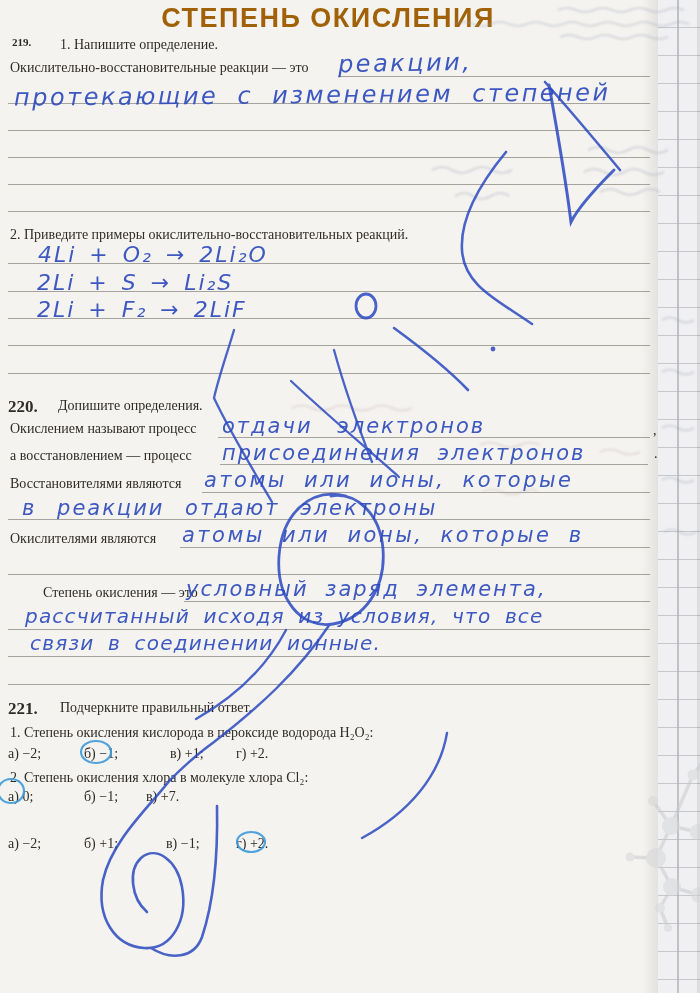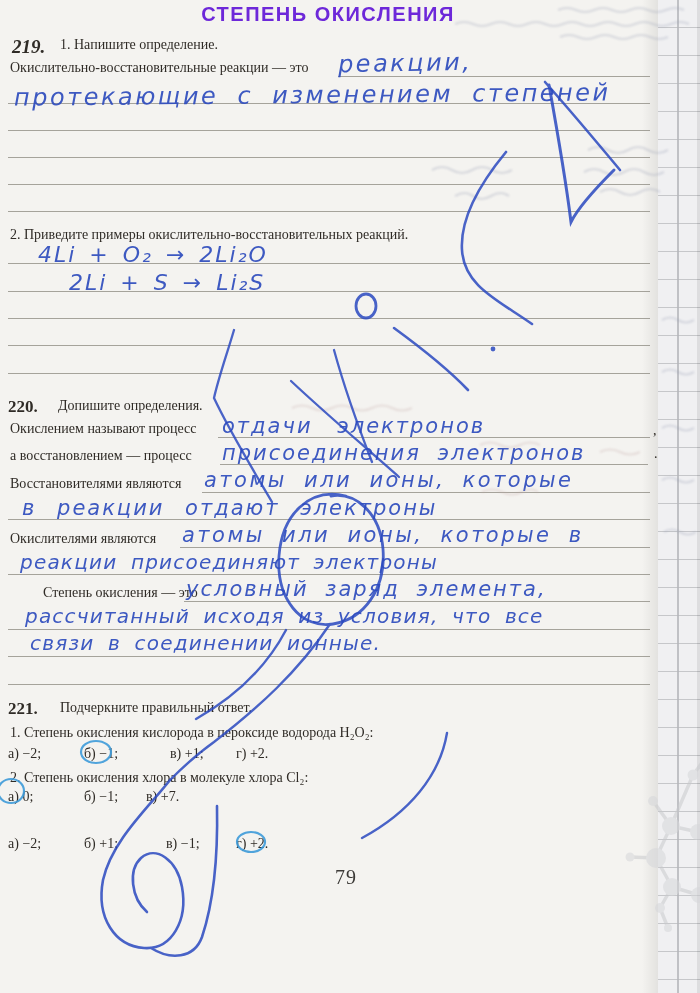--- a/index.html
+++ b/index.html
@@ -1,22 +1,22 @@
 <!DOCTYPE html>
 <html><head>
 <meta charset="utf-8">
 <style>
   html,body{margin:0;padding:0;background:#888;}
   #page{position:relative;width:700px;height:993px;overflow:hidden;
         background:#f4f3f0;font-family:"Liberation Serif","DejaVu Serif",serif;}
   .abs{position:absolute;line-height:1.15;white-space:nowrap;}
   .print{color:#2f2b26;font-size:14px;}
   .bold{font-weight:bold;}
-  .title{color:#6d28d9;font-family:"Liberation Sans","DejaVu Sans",sans-serif;
-         font-size:20px;font-weight:600;letter-spacing:1.5px;text-align:center;}
+  .title{color:#a16207;font-family:"Liberation Sans","DejaVu Sans",sans-serif;
+         font-size:27px;font-weight:600;letter-spacing:1.5px;text-align:center;}
   .rule{position:absolute;height:1px;background:#918e86;opacity:.8;}
   .hw{color:#2e4cbe;font-family:"DejaVu Sans",sans-serif;font-style:italic;
       letter-spacing:1.5px;opacity:.92;}
   .hw.big{font-size:24px;letter-spacing:2.5px;word-spacing:9px;}
   .hw.med{font-size:21px;letter-spacing:2px;word-spacing:8px;}
   .hw.sm{font-size:20px;letter-spacing:1.2px;word-spacing:6px;}
   .eq{font-size:22px;letter-spacing:2px;word-spacing:4px;}
   .pagenum{color:#3c3a37;font-size:20px;text-align:center;letter-spacing:1px;}
   .facing{position:absolute;left:658px;top:0;width:42px;height:993px;
           background:repeating-linear-gradient(to bottom,#f0f0f2 0px,#f0f0f2 27px,#c6c7ca 27px,#c6c7ca 28px);}
@@ -55,47 +55,47 @@
   <div class="rule" style="left:220px;top:464px;width:428px;"></div>
   <div class="rule" style="left:202px;top:492px;width:448px;"></div>
   <div class="rule" style="left:8px;top:519px;width:642px;"></div>
   <div class="rule" style="left:180px;top:547px;width:470px;"></div>
   <div class="rule" style="left:8px;top:574px;width:642px;"></div>
   <div class="rule" style="left:184px;top:601px;width:466px;"></div>
   <div class="rule" style="left:8px;top:629px;width:642px;"></div>
   <div class="rule" style="left:8px;top:656px;width:642px;"></div>
   <div class="rule" style="left:8px;top:684px;width:642px;"></div>
 
-  <span class="abs print bold" style="left:12px;top:36px;font-size:19px;font-style:italic;">219.</span>
+  <span class="abs print bold" style="left:12px;top:36px;font-size:11px;">219.</span>
   <span class="abs print" style="left:60px;top:37px;">1. Напишите определение.</span>
   <span class="abs print" style="left:10px;top:60px;">Окислительно-восстановительные реакции — это</span>
 
   <span class="abs hw big" style="left:338px;top:50px;transform:rotate(-1deg);">реакции,</span>
   <span class="abs hw big" style="left:14px;top:82px;transform:rotate(-0.5deg);">протекающие с изменением степеней</span>
 
   <span class="abs print" style="left:10px;top:227px;">2.  Приведите примеры окислительно-восстановительных реакций.</span>
   <span class="abs hw eq" style="left:38px;top:242px;">4Li + O₂ → 2Li₂O</span>
-  <span class="abs hw eq" style="left:37px;top:270px;margin-left:32px;">2Li + S → Li₂S</span>
+  <span class="abs hw eq" style="left:37px;top:270px;">2Li + S → Li₂S</span>
+  <span class="abs hw eq" style="left:37px;top:297px;">2Li + F₂ → 2LiF</span>
 
   <span class="abs print bold" style="left:8px;top:397px;font-size:17px;">220.</span>
   <span class="abs print" style="left:58px;top:398px;">Допишите определения.</span>
   <span class="abs print" style="left:10px;top:421px;">Окислением называют процесс</span>
   <span class="abs print" style="left:653px;top:423px;">,</span>
   <span class="abs print" style="left:10px;top:448px;">а восстановлением — процесс</span>
   <span class="abs print" style="left:654px;top:446px;">.</span>
   <span class="abs print" style="left:10px;top:476px;">Восстановителями являются</span>
   <span class="abs print" style="left:10px;top:531px;">Окислителями являются</span>
   <span class="abs print" style="left:2px;top:585px;margin-left:41px;">Степень окисления — это</span>
 
   <span class="abs hw med" style="left:222px;top:414px;word-spacing:16px;">отдачи электронов</span>
   <span class="abs hw med" style="left:222px;top:441px;">присоединения электронов</span>
   <span class="abs hw med" style="left:204px;top:468px;letter-spacing:2.5px;">атомы или ионы, которые</span>
   <span class="abs hw med" style="left:22px;top:496px;word-spacing:12px;">в реакции отдают электроны</span>
   <span class="abs hw med" style="left:182px;top:523px;letter-spacing:2.5px;">атомы или ионы, которые в</span>
-  <span class="abs hw sm" style="left:20px;top:551px;">реакции присоединяют электроны</span>
   <span class="abs hw med" style="left:186px;top:577px;">условный заряд элемента,</span>
   <span class="abs hw sm" style="left:25px;top:605px;font-style:italic;">рассчитанный исходя из условия, что все</span>
   <span class="abs hw sm" style="left:30px;top:632px;">связи в соединении ионные.</span>
 
   <span class="abs print bold" style="left:8px;top:699px;font-size:17px;">221.</span>
   <span class="abs print" style="left:60px;top:700px;">Подчеркните правильный ответ.</span>
 
   <span class="abs print" style="left:10px;top:725px;">1.  Степень окисления кислорода в пероксиде водорода H₂O₂:</span>
   <span class="abs print" style="left:8px;top:746px;">а) −2;</span>
   <span class="abs print" style="left:84px;top:746px;">б) −1;</span>
@@ -105,21 +105,20 @@
   <span class="abs print" style="left:10px;top:770px;">2.  Степень окисления хлора в молекуле хлора Cl₂:</span>
   <span class="abs print" style="left:8px;top:789px;">а) 0;</span>
   <span class="abs print" style="left:84px;top:789px;">б) −1;</span>
   <span class="abs print" style="left:146px;top:789px;">в) +7.</span>
 
   <span class="abs print" style="left:8px;top:836px;">а) −2;</span>
   <span class="abs print" style="left:84px;top:836px;">б) +1;</span>
   <span class="abs print" style="left:166px;top:836px;">в) −1;</span>
   <span class="abs print" style="left:236px;top:836px;">г) +2.</span>
 
-  <div class="abs pagenum" style="left:0;top:866px;width:692px;">79</div>
 
   <svg width="700" height="993" viewBox="0 0 700 993">
 
     <g stroke="#9aa0b5" stroke-width="2.2" fill="none" opacity="0.32" filter="blur(1.1px)">
       <path d="M558,10 q9,-4 18,0 t18,0 t18,0 t18,0 t18,0 t18,0 t18,0"></path>
       <path d="M455,24 q9,-4 18,0 t18,0 t18,0 t18,0 t18,0 t18,0 t18,0 t18,0 t18,0 t18,0 t18,0 t18,0 t18,0"></path>
       <path d="M560,37 q9,-4 18,0 t18,0 t18,0 t18,0 t18,0 t18,0"></path>
       <path d="M588,150 q10,-6 20,0 t20,0 t20,0 t20,0"></path>
       <path d="M584,172 q10,-6 20,0 t20,0 t20,0 t20,0"></path>
       <path d="M600,192 q10,-6 20,0 t20,0 t20,0"></path>

